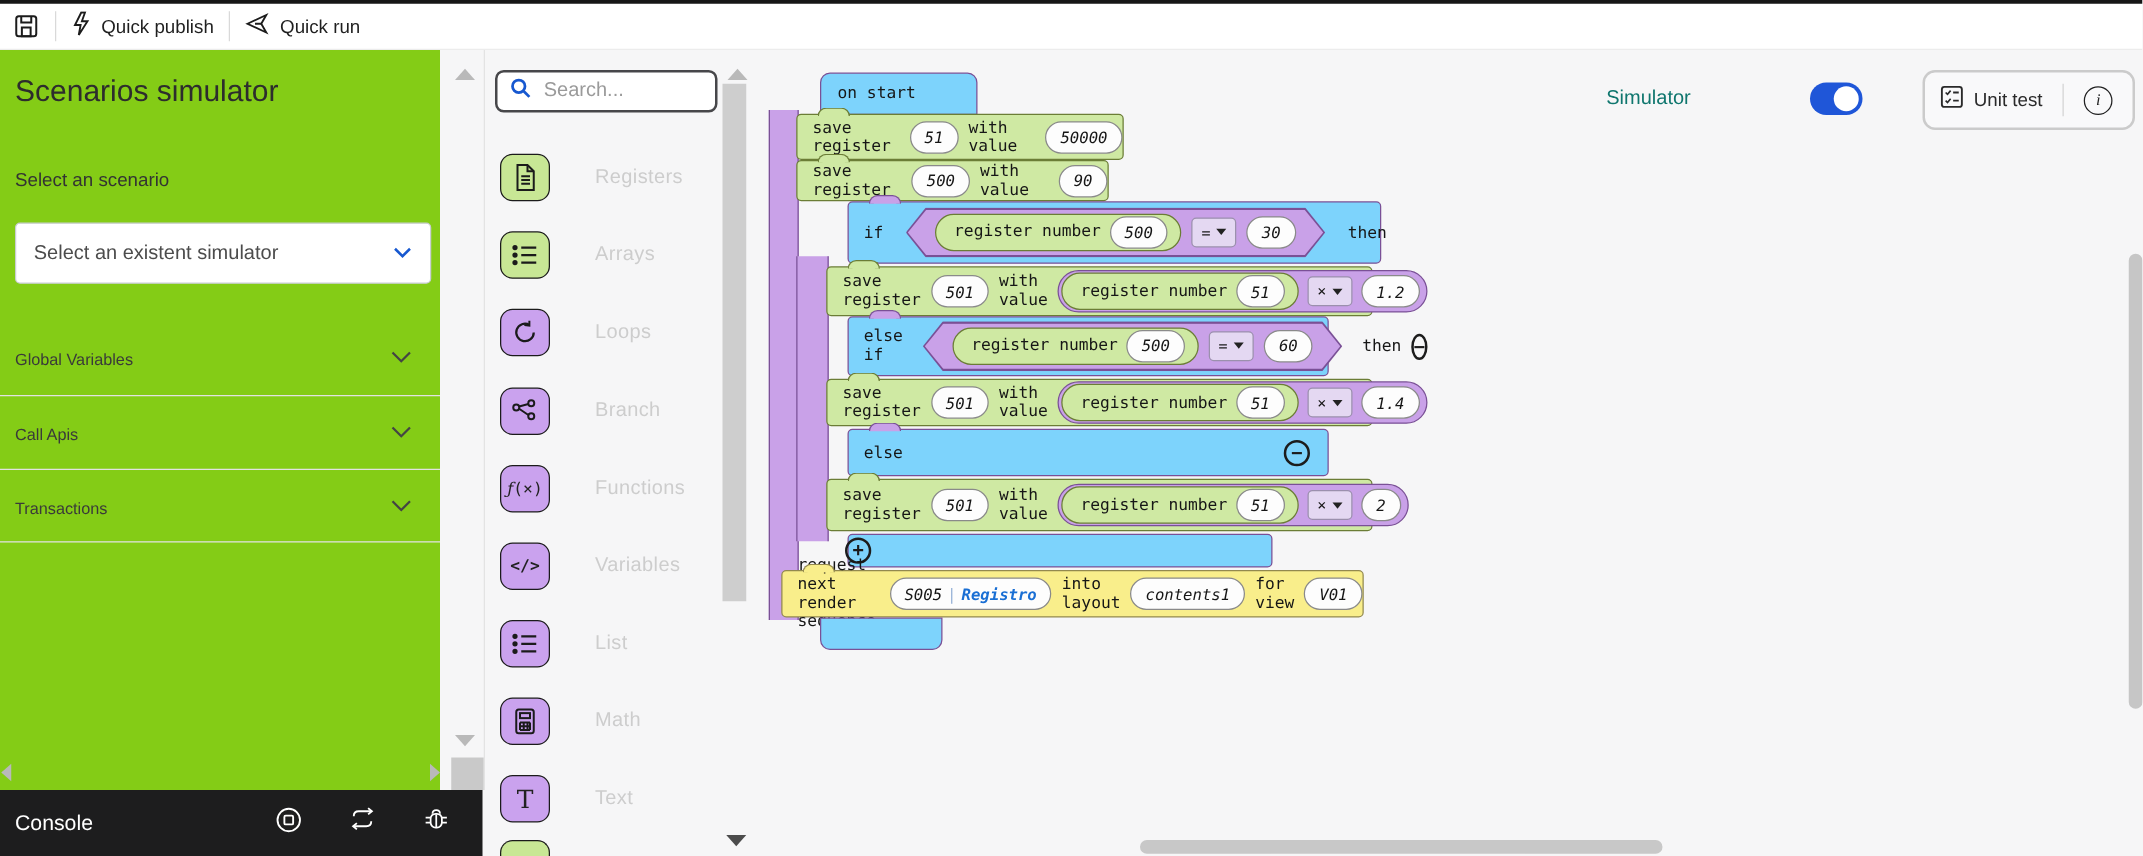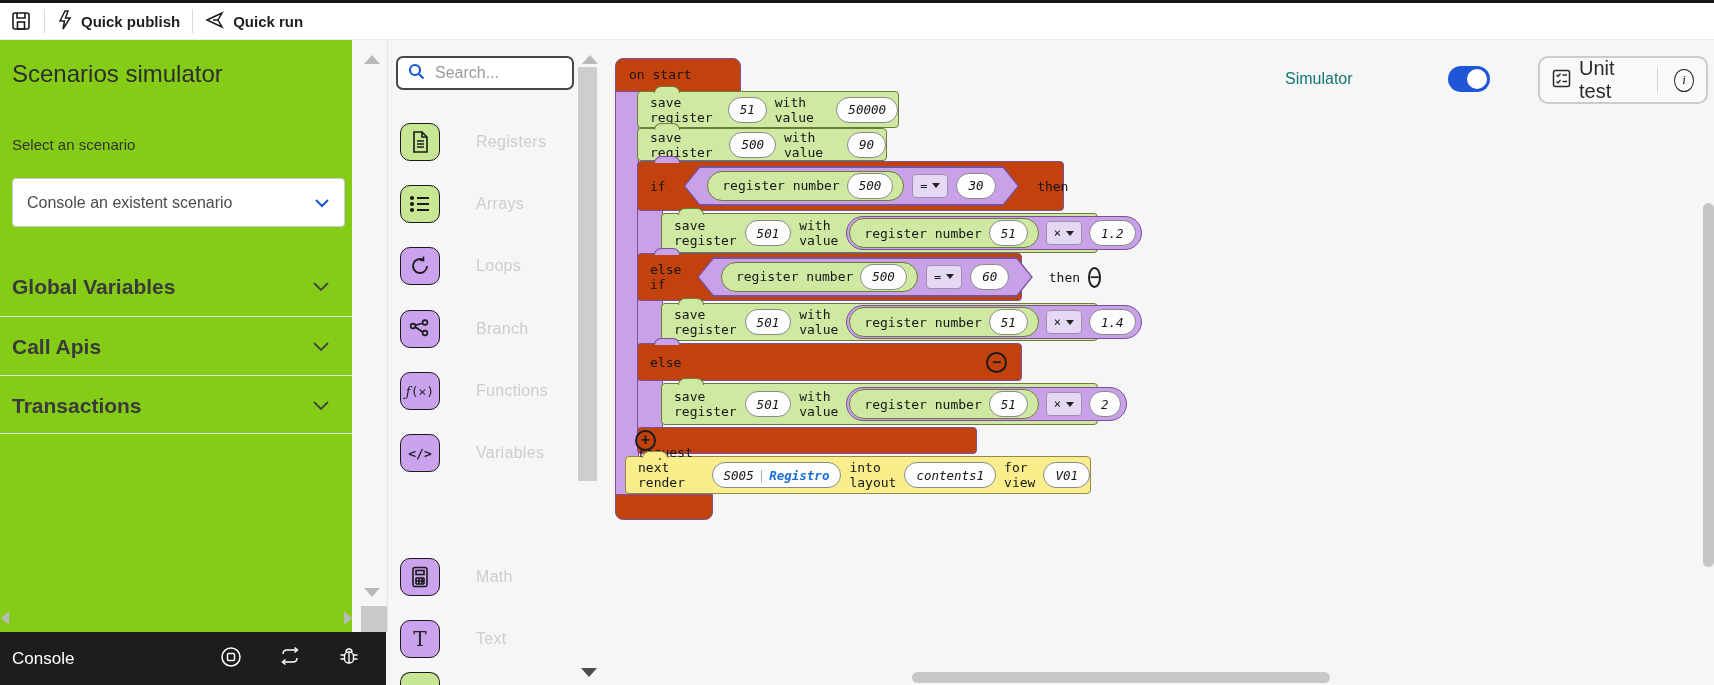--- a/index.html
+++ b/index.html
@@ -6,32 +6,32 @@
   html,body { width:1714px; height:685px; overflow:hidden; }
   body { font-family:"Liberation Sans", sans-serif; background:#f6f6f7; color:#222; }
   #stage { position:relative; width:1714px; height:685px; }
 
   
   .topbar { position:absolute; left:0; top:0; width:1714px; height:40px; background:#ffffff;
             border-top:3px solid #161616; border-bottom:1px solid #ececec;
             display:flex; align-items:center; }
   .tb-icon { width:22px; height:22px; display:flex; align-items:center; justify-content:center; cursor:pointer; }
   .tb-sep { width:1px; height:24px; background:#d9d9d9; margin:0 12px; }
-  .tb-item { display:flex; align-items:center; gap:8px; font-size:15px; color:#1f1f1f; cursor:pointer;font-weight:bold; }
+  .tb-item { display:flex; align-items:center; gap:8px; font-size:15px; color:#1f1f1f; cursor:pointer; }
 
   
   .sidebar { position:absolute; left:0; top:40px; width:352px; height:592px; background:#84cc16; }
   .sb-title { position:absolute; left:12px; top:20px; font-size:24px; color:#2d2d2d; }
   .sb-label { position:absolute; left:12px; top:96px; font-size:15px; color:#333; }
   .sb-select { position:absolute; left:12px; top:138px; width:333px; height:49px; background:#fff;
                border:1px solid #c9cdd3; border-radius:4px; display:flex; align-items:center;
                padding:0 14px; cursor:pointer; }
   .sb-select-text { flex:1; font-size:16px; color:#4c4c4c; }
   .section { position:absolute; left:0; width:352px; height:58px; display:flex; align-items:center; cursor:pointer; }
-  .section-label { position:absolute; left:12px; font-size:21px; color:#3a3a3a;font-weight:bold; }
+  .section-label { position:absolute; left:12px; font-size:13px; color:#3a3a3a; }
   .section-chev { position:absolute; right:22px; }
   .hr { position:absolute; left:0; width:352px; height:1px; background:#e2e2e2; }
 
   
   .tri { position:absolute; width:0; height:0; }
   .tri-up    { border-left:8px solid transparent; border-right:8px solid transparent; border-bottom:9px solid #b9b9b9; }
   .tri-down  { border-left:8px solid transparent; border-right:8px solid transparent; border-top:9px solid #b9b9b9; }
   .tri-left  { border-top:7px solid transparent; border-bottom:7px solid transparent; border-right:8px solid #b9b9b9; }
   .tri-right { border-top:7px solid transparent; border-bottom:7px solid transparent; border-left:8px solid #b9b9b9; }
   .scroll-corner { position:absolute; left:361px; top:606px; width:26px; height:26px; background:#c9c9c9; }
@@ -50,21 +50,21 @@
   .cat-green  { background:#c8e795; }
   .cat-purple { background:#caa2ee; }
   .cat-label { font-size:16px; color:#cdcdcd; letter-spacing:.3px; }
   .fly-thumb { position:absolute; left:578px; top:67px; width:19px; height:414px; background:#cecece; }
   .cat-partial { position:absolute; left:400px; top:672px; width:40px; height:13px; background:#c8e795;
                  border:1.6px solid #1b1b1b; border-bottom:none; border-radius:10px 10px 0 0; }
 
   
   .blk { position:absolute; display:flex; align-items:center; font-family:"DejaVu Sans Mono", monospace;
          font-size:13px; color:#161616; cursor:grab; }
-  .purple { background:#c2410c; border:1.6px solid #7a5096; }
+  .purple { background:#7dd3fc; border:1.6px solid #7a5096;margin-left:41px; }
   .green  { background:#cfe9a3; border:1.6px solid #6b7d36; }
   .yellow { background:#f9ee8b; border:1.6px solid #93894f; }
   .spine  { position:absolute; background:#c9a1e8; border-left:1.6px solid #7a5096; border-right:1.6px solid #7a5096; }
   .hat { border-radius:8px 8px 0 0; padding-left:13px; align-items:flex-start; padding-top:8px; }
   .foot { border-radius:0 0 8px 8px; }
   .rrow { border-radius:4px; padding-left:12px; gap:8px; }
   .notch { position:absolute; top:-6px; left:16px; width:26px; height:7px; border:1.6px solid; border-bottom:none;
            border-radius:7px 7px 0 0; }
   .notch.ng { background:#cfe9a3; border-color:#6b7d36; }
   .notch.np { background:#c9a1e8; border-color:#7a5096; }
@@ -91,21 +91,21 @@
   .seq-sep { color:#9ab4d8; margin:0 4px; font-weight:normal; }
   .fill { flex:1; }
 
   
   .sim-label { position:absolute; left:1285px; top:70px; font-size:16px; color:#0f766e; }
   .toggle { position:absolute; left:1448px; top:66px; width:42px; height:26px; background:#1f56d8;
             border-radius:13px; cursor:pointer; }
   .toggle .knob { position:absolute; right:3px; top:3px; width:20px; height:20px; background:#fff; border-radius:50%; }
   .ut-group { position:absolute; left:1538px; top:56px; width:170px; height:48px; border:2px solid #cbcbcb;
               border-radius:10px; background:#f9f9fa; display:flex; align-items:center; padding:0 12px; gap:8px; }
-  .ut-label { font-size:20px; color:#2a2a2a; cursor:pointer; }
+  .ut-label { font-size:15px; color:#2a2a2a; cursor:pointer; }
   .ut-sep { width:1px; height:26px; background:#d4d4d4; margin:0 8px; }
   .info-btn { width:23px; height:23px; border:1.6px solid #222; border-radius:50%; display:flex; align-items:center;
               justify-content:center; font-size:13px; font-family:"Liberation Serif", serif; font-style:italic;
               color:#222; cursor:pointer; }
 
   
   .h-thumb { position:absolute; left:912px; top:672px; width:418px; height:11px; background:#c8c8c8; border-radius:6px; cursor:pointer; }
   .v-thumb { position:absolute; left:1703px; top:203px; width:11px; height:364px; background:#c6c6c6; border-radius:6px; cursor:pointer; }
 
   
@@ -146,21 +146,21 @@
         </svg>
       </span>
       <span>Quick run</span>
     </div>
   </div>
 
   <div class="sidebar">
     <div class="sb-title">Scenarios simulator</div>
     <div class="sb-label">Select an scenario</div>
     <div class="sb-select">
-      <span class="sb-select-text">Console an existent scenario</span>
+      <span class="sb-select-text">Select an existent simulator</span>
       <span>
         <svg width="16" height="10" viewBox="0 0 16 10" fill="none" stroke="#1758d0" stroke-width="2">
           <polyline points="2,2 8,8 14,2"></polyline>
         </svg>
       </span>
     </div>
 
     <div class="section" style="top:218px">
       <span class="section-label">Global Variables</span>
       <span class="section-chev">
@@ -261,20 +261,31 @@
     <span class="cat-label">Functions</span>
   </div>
 
   <div class="cat" style="top:433px">
     <span class="cat-icon cat-purple">
       <span style="font-family:'DejaVu Sans Mono',monospace; font-size:13px; font-weight:bold;">&lt;/&gt;</span>
     </span>
     <span class="cat-label">Variables</span>
   </div>
 
+  <div class="cat" style="top:495px">
+    <span class="cat-icon cat-purple">
+      <svg width="22" height="20" viewBox="0 0 22 20" fill="none" stroke="#1b1b1b" stroke-width="1.8">
+        <circle cx="3" cy="4" r="1.2" fill="#1b1b1b"></circle>
+          <circle cx="3" cy="10" r="1.2" fill="#1b1b1b"></circle>
+          <circle cx="3" cy="16" r="1.2" fill="#1b1b1b"></circle>
+        <path d="M8 4 H20 M8 10 H20 M8 16 H20"></path>
+      </svg>
+    </span>
+    <span class="cat-label">List</span>
+  </div>
 
   <div class="cat" style="top:557px">
     <span class="cat-icon cat-purple">
       <svg width="20" height="22" viewBox="0 0 20 22" fill="none" stroke="#1b1b1b" stroke-width="1.6">
         <rect x="3" y="1.5" width="14" height="19" rx="2"></rect>
           <rect x="6" y="4.5" width="8" height="4"></rect>
         <path d="M6 12 H14 M6 15 H14 M6 18 H14 M9 12 V18 M12 12 V18 M6 12 V18 M14 12 V18"></path>
       </svg>
     </span>
     <span class="cat-label">Math</span>

